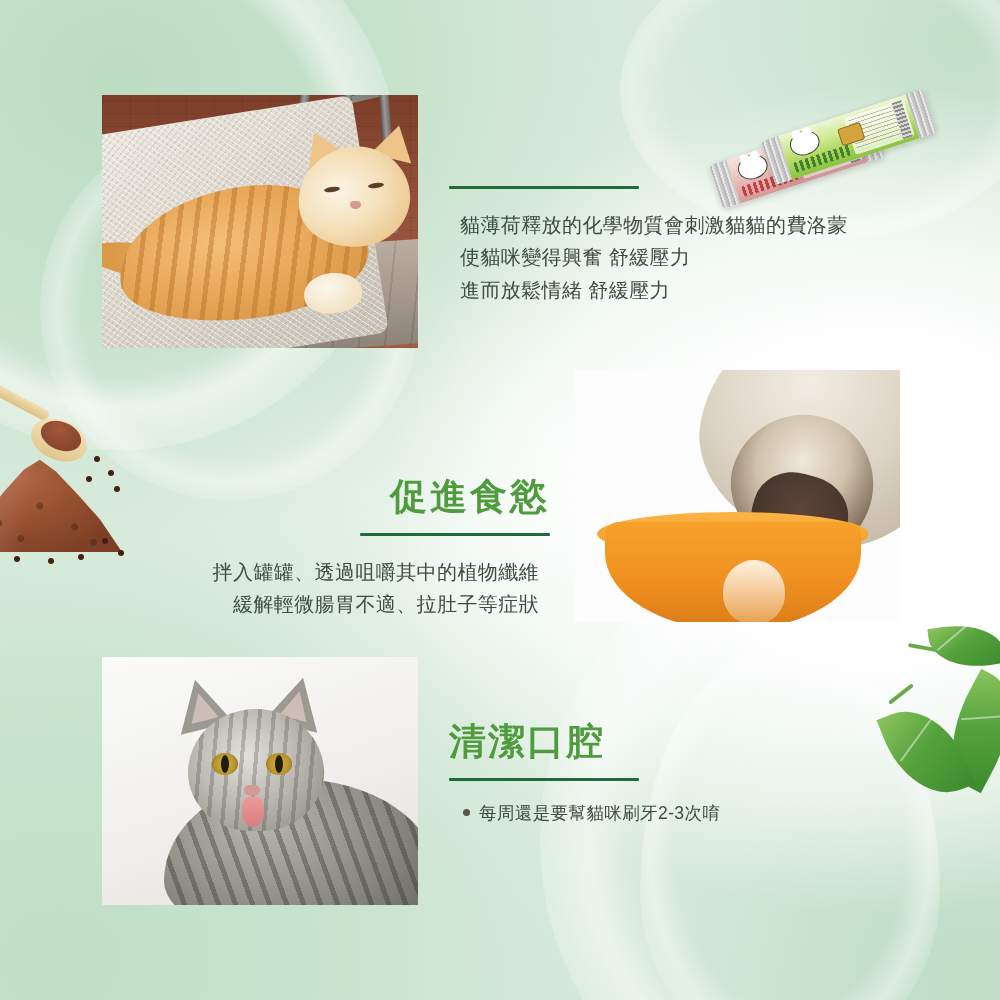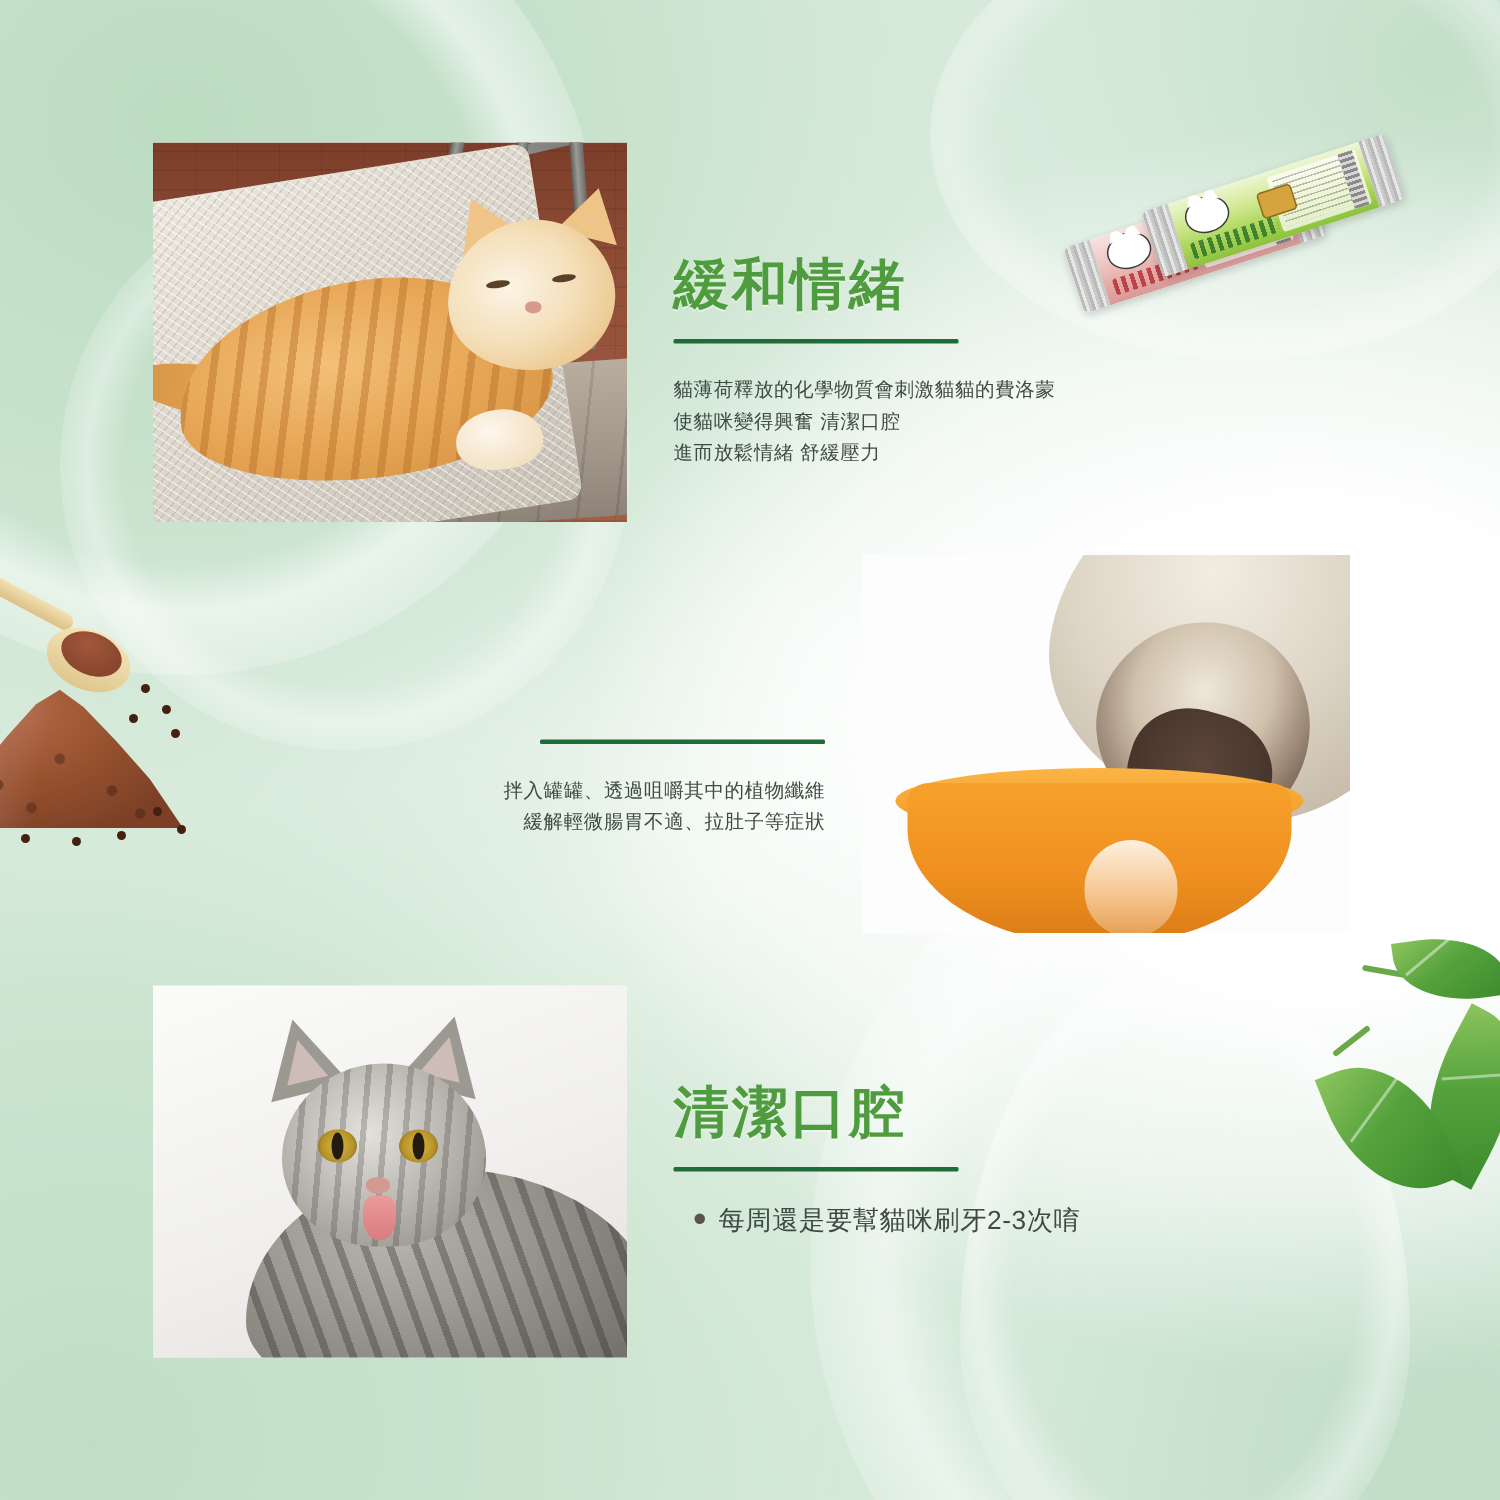--- a/index.html
+++ b/index.html
@@ -552,23 +552,23 @@
     text-shadow: 0 1px 0 rgba(255,255,255,0.4);
   }
   .feature-rule {
     height: 3px;
     background: #1f6b39;
     margin: 16px 0 20px 0;
     border-radius: 1px;
   }
   .feature-body {
     color: #3e4b42;
-    font-size: 13px;
+    font-size: 20px;
     line-height: 1.62;
-    margin: 0;
+    margin: 11px;
     letter-spacing: .4px;
   }
   .feature-body .line { display: block; white-space: nowrap; }
 
   .note-line {
     display: flex;
     align-items: center;
     gap: 9px;
     margin-top: 1px;
     padding-left: 14px;
@@ -647,25 +647,24 @@
         <div class="sachet-badge"></div>
         <div class="sachet-text"></div>
       </div>
       <div class="sachet-foil-l"></div>
       <div class="sachet-foil-r"></div>
       <div class="sachet-notch"></div>
     </div>
   </div>
 
   <div class="feature-block" id="feature-1">
-    <h2 class="feature-heading">緩和情緒</h2>
     <div class="feature-rule"></div>
     <p class="feature-body">
       <span class="line">貓薄荷釋放的化學物質會刺激貓貓的費洛蒙</span>
-      <span class="line">使貓咪變得興奮 清潔口腔</span>
+      <span class="line">使貓咪變得興奮 舒緩壓力</span>
       <span class="line">進而放鬆情緒 舒緩壓力</span>
     </p>
   </div>
 
   <div class="photo" id="photo-cat-eating">
     <div class="p2-ear-l"></div>
     <div class="p2-ear-r"></div>
     <div class="p2-body"></div>
     <div class="p2-head"></div>
     <div class="p2-face-mask"></div>
@@ -684,20 +683,21 @@
       <div class="p2-kibble" style="left:118px;top:22px; width:20px; height:12px;"></div>
       <div class="p2-kibble" style="left:168px;top:22px; width:22px; height:12px;"></div>
     </div>
     <div class="p2-bowl-rim"></div>
     <div class="p2-bowl">
       <div class="p2-bowl-shine"></div>
     </div>
   </div>
 
   <div class="feature-block" id="feature-2">
+    <h2 class="feature-heading">促進食慾</h2>
     <div class="feature-rule"></div>
     <p class="feature-body">
       <span class="line">拌入罐罐、透過咀嚼其中的植物纖維</span>
       <span class="line">緩解輕微腸胃不適、拉肚子等症狀</span>
     </p>
   </div>
 
   <div class="photo" id="photo-cat-licking">
     <div class="p3-bg"></div>
     <div class="p3-body"></div>

